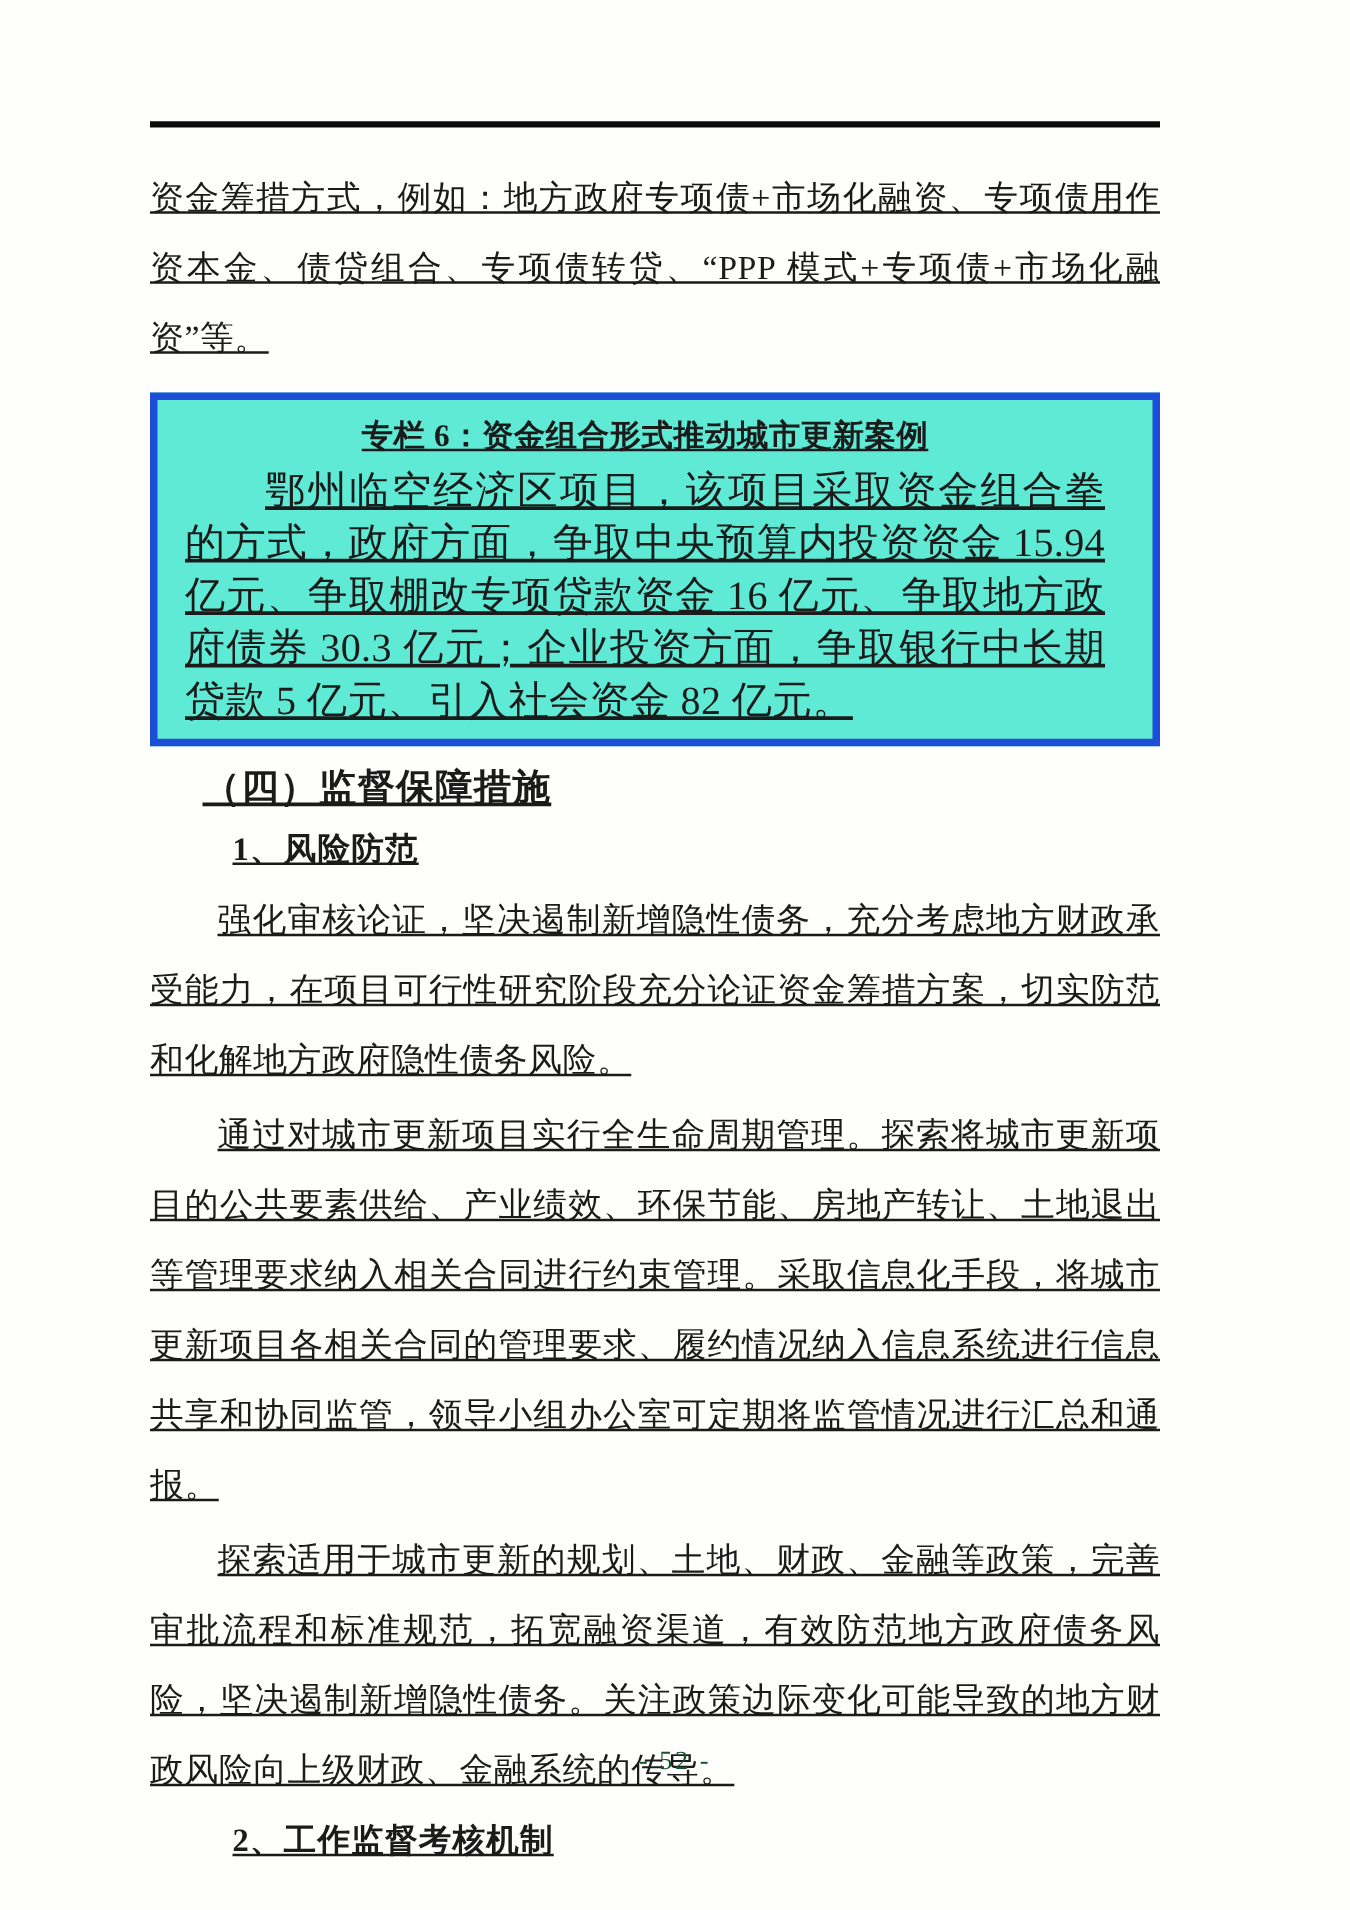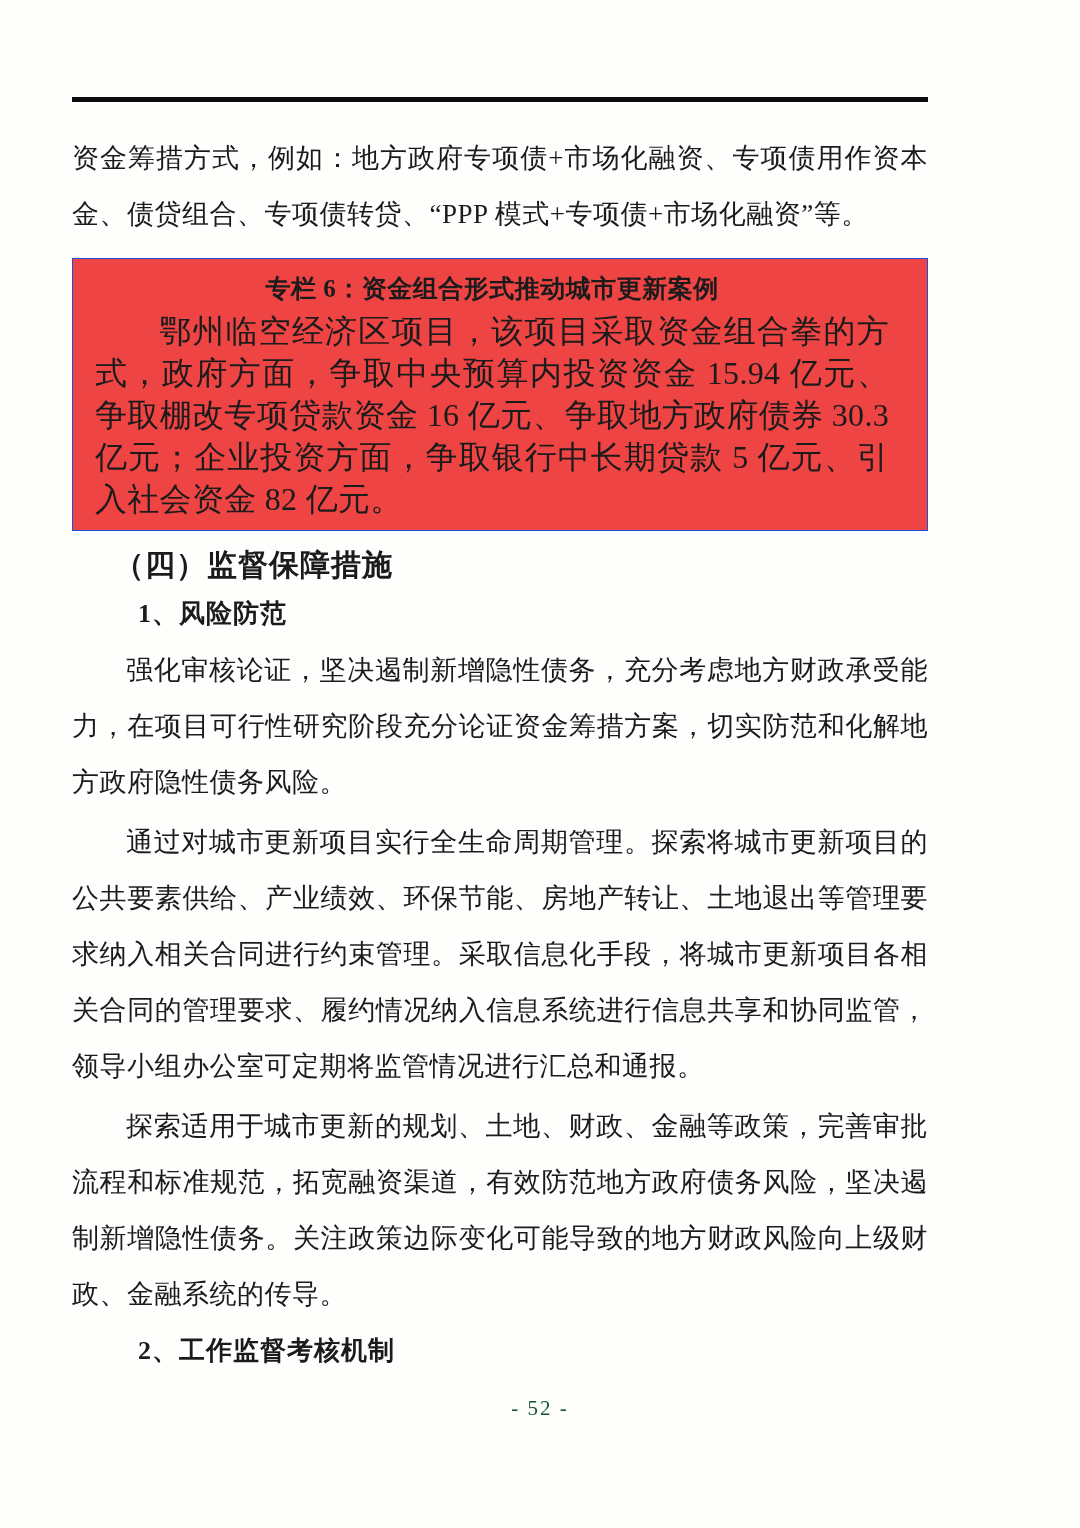--- a/index.html
+++ b/index.html
@@ -8,42 +8,43 @@
     position: relative;
     width: 1080px;
     height: 1528px;
     margin: 0 auto;
     background: #fefefd;
     color: #1b1b1b;
     font-family: "Liberation Serif", "DejaVu Serif", serif;
     overflow: hidden;
   }
   .content {
-    margin-left: 72px;
+    margin-left: 120px;
     margin-right: 152px; 
+    text-decoration: underline;
   }
   .header-rule {
     margin-top: 97px;
     height: 5px;
     background: #0c0c0c;
   }
   .body-text {
     font-size: 27px;
     line-height: 56px;
     text-align: justify;
     letter-spacing: 0.5px;
     text-indent: 2em;
   }
   .no-indent { text-indent: 0; }
   .p-intro { margin-top: 28px; }
   .callout-box {
     margin-top: 16px;
-    border: 1px solid #1d4ed8;
+    border: 6px solid #1d4ed8;
     padding: 9px 38px 10px 22px;
-    background: #ef4444;
+    background: #5eead4;
   }
   .box-title {
     font-size: 25px;
     line-height: 42px;
     font-weight: 700;
     text-align: center;
     letter-spacing: 0.5px;
   }
   .box-body {
     font-size: 32px;

